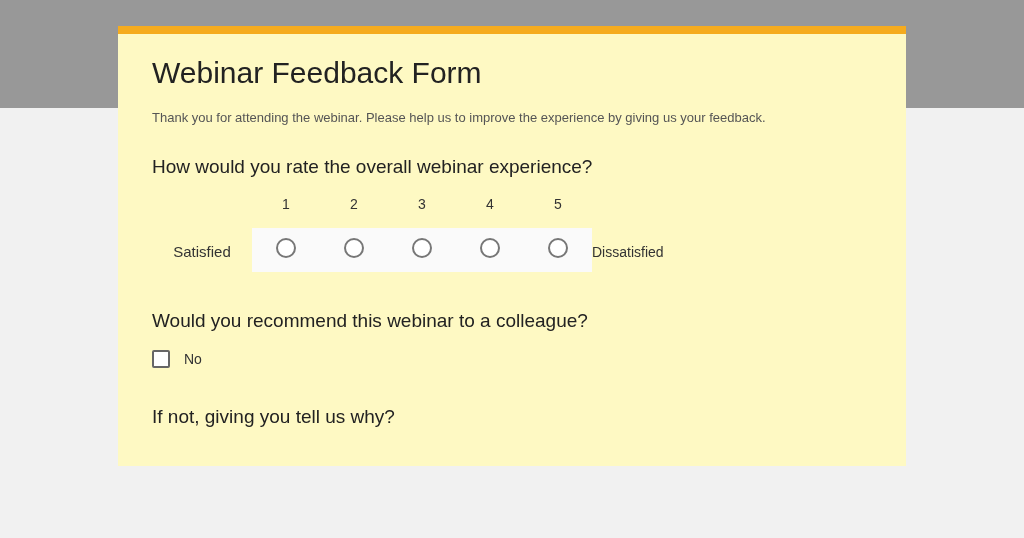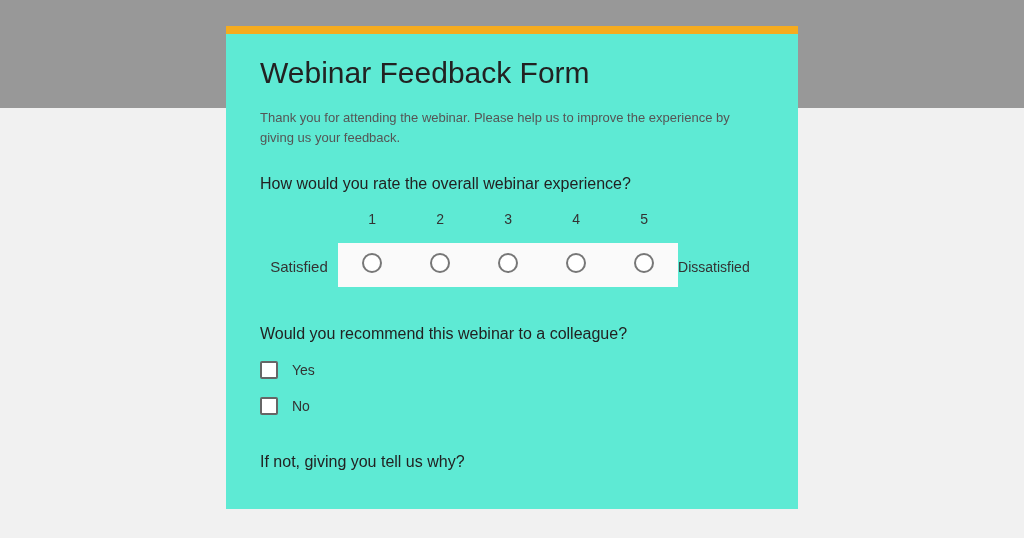--- a/index.html
+++ b/index.html
@@ -21,22 +21,22 @@
       left: 0;
       right: 0;
       height: 108px;
       background: #989898;
     }
     .form-container {
       position: absolute;
       left: 50%;
       transform: translateX(-50%);
       top: 26px;
-      width: 572px;
-      background: #5eead4;
+      width: 788px;
+      background: #fef9c3;
       border-top: 8px solid #f5ab1e;
     }
     .form-inner {
       padding: 22px 34px 0 34px;
     }
     .form-title {
       font-size: 30px;
       font-weight: 400;
       color: #222;
       margin-bottom: 18px;
@@ -44,21 +44,21 @@
     .form-description {
       font-size: 13px;
       color: #555;
       line-height: 1.5;
       margin-bottom: 28px;
     }
     .question {
       margin-bottom: 38px;
     }
     .question-title {
-      font-size: 16px;
+      font-size: 19px;
       font-weight: 400;
       color: #222;
       margin-bottom: 18px;
     }
     .scale-label-left {
       font-size: 15px;
       color: #333;
       width: 100px;
       text-align: center;
     }
@@ -157,24 +157,20 @@
           </div>
         </div>
         <div class="scale-label-right scale-side">Dissatisfied</div>
       </div>
     </div>
 
     <div class="question">
       <div class="question-title">Would you recommend this webinar to a colleague?</div>
       <div class="checkbox-row">
         <span class="checkbox-box"></span>
-        <span class="checkbox-label">Yes</span>
-      </div>
-      <div class="checkbox-row">
-        <span class="checkbox-box"></span>
         <span class="checkbox-label">No</span>
       </div>
     </div>
 
     <div class="question">
       <div class="question-title">If not, giving you tell us why?</div>
     </div>
   </div>
 </div>
 

